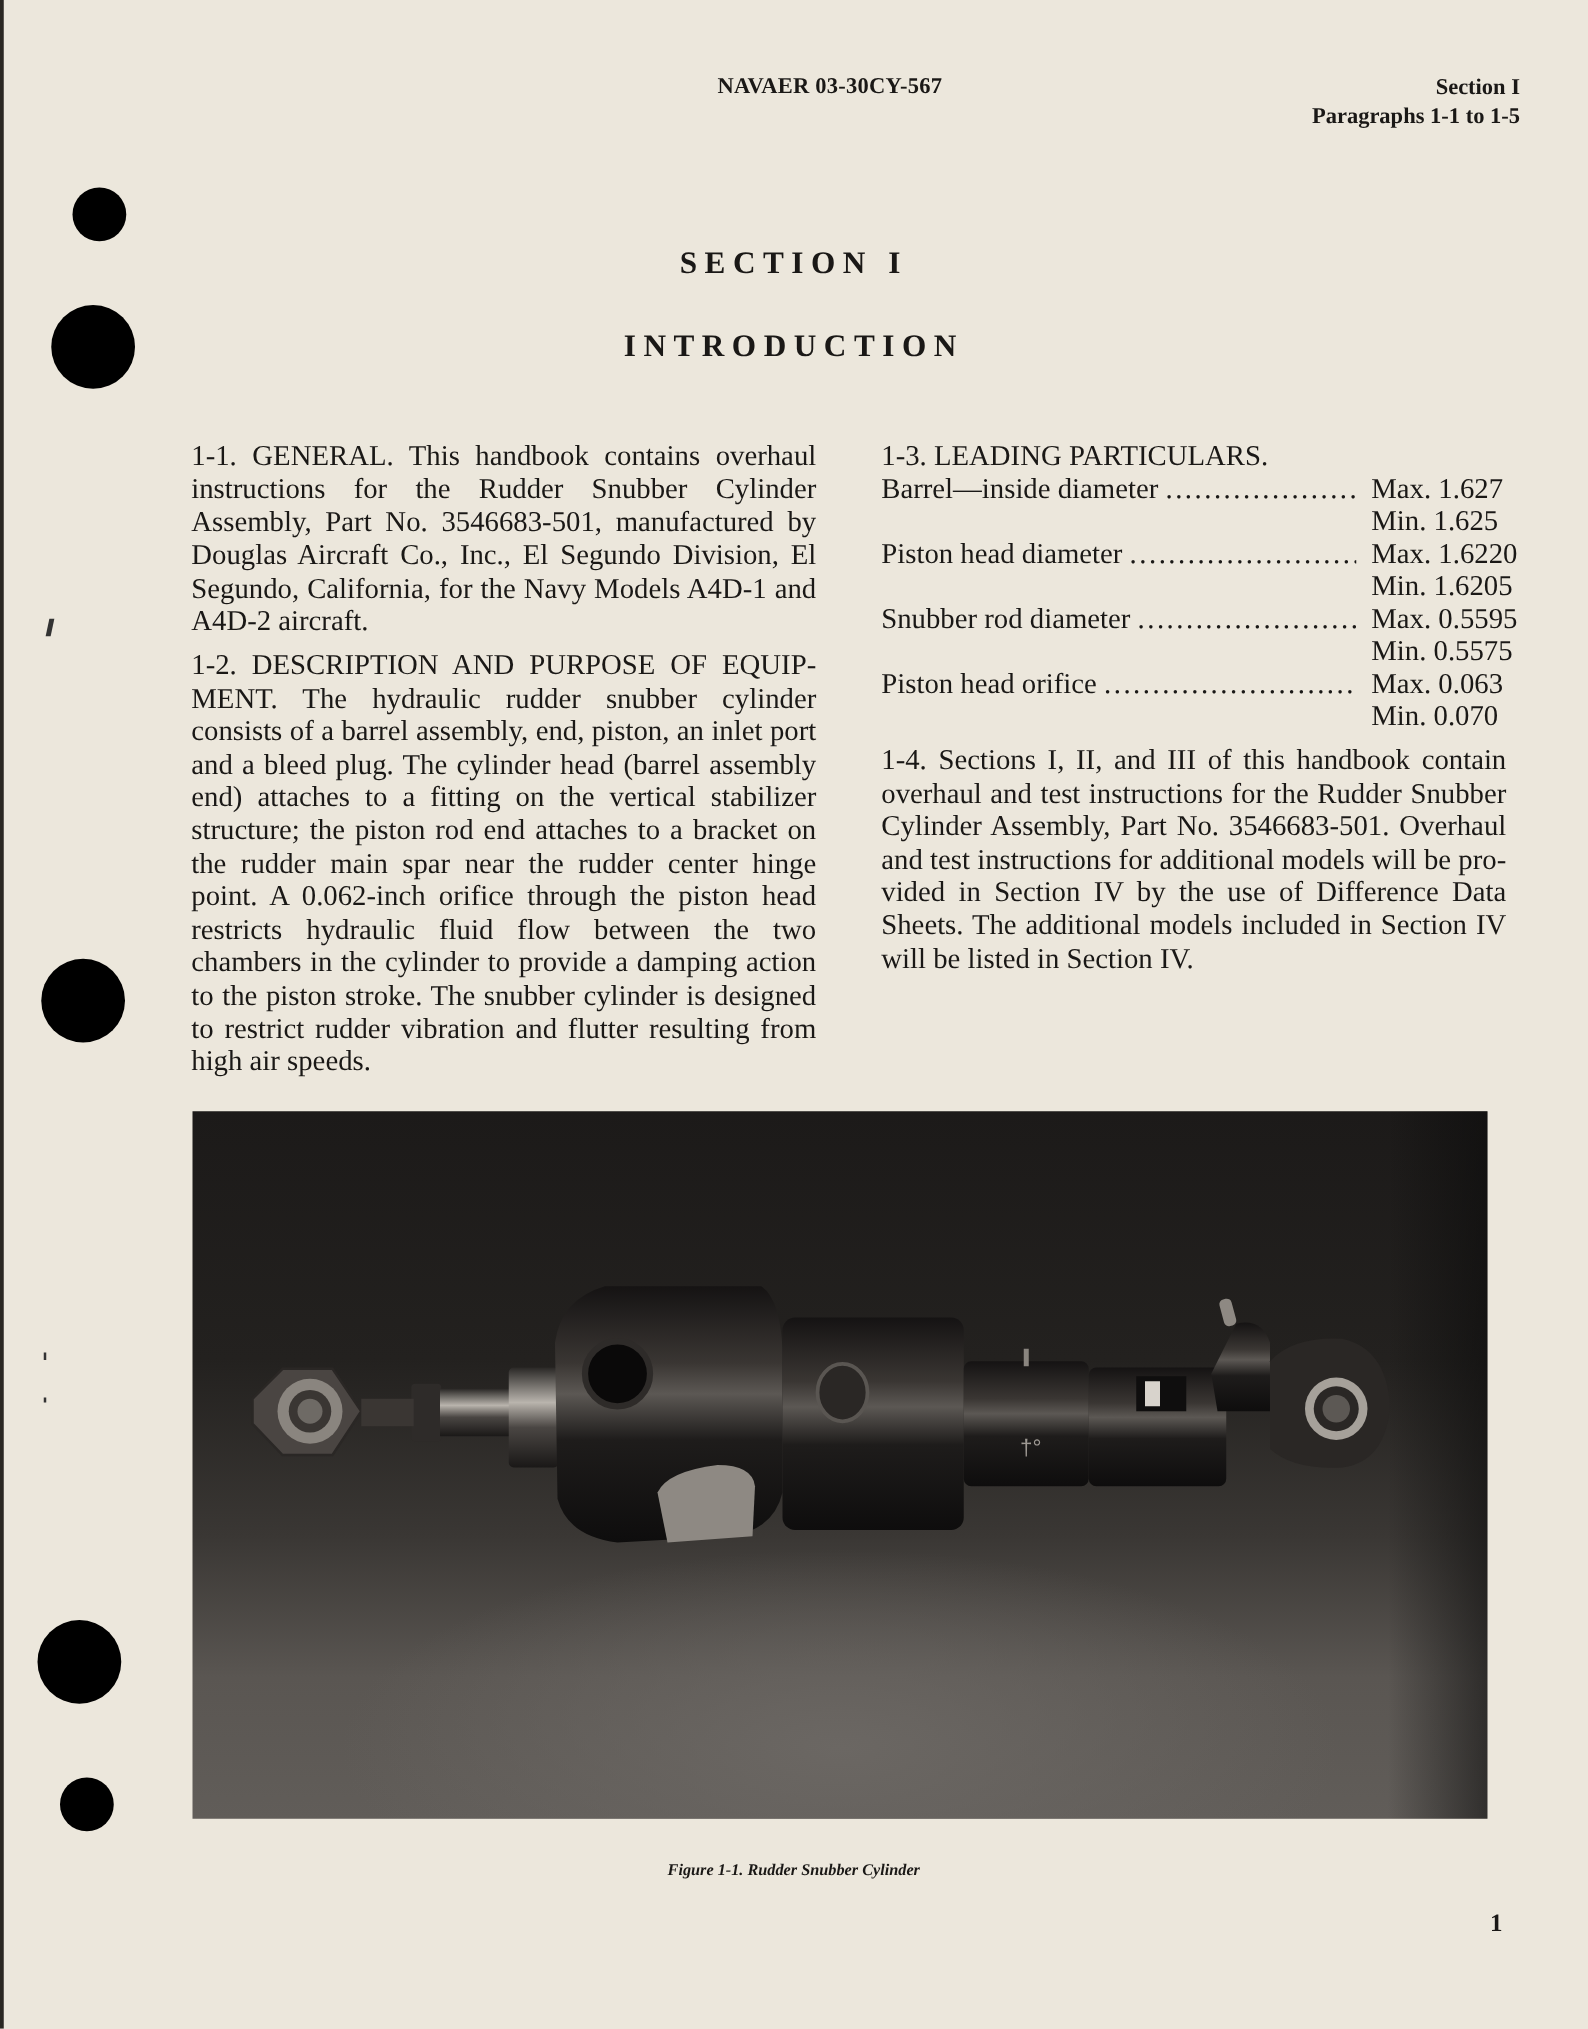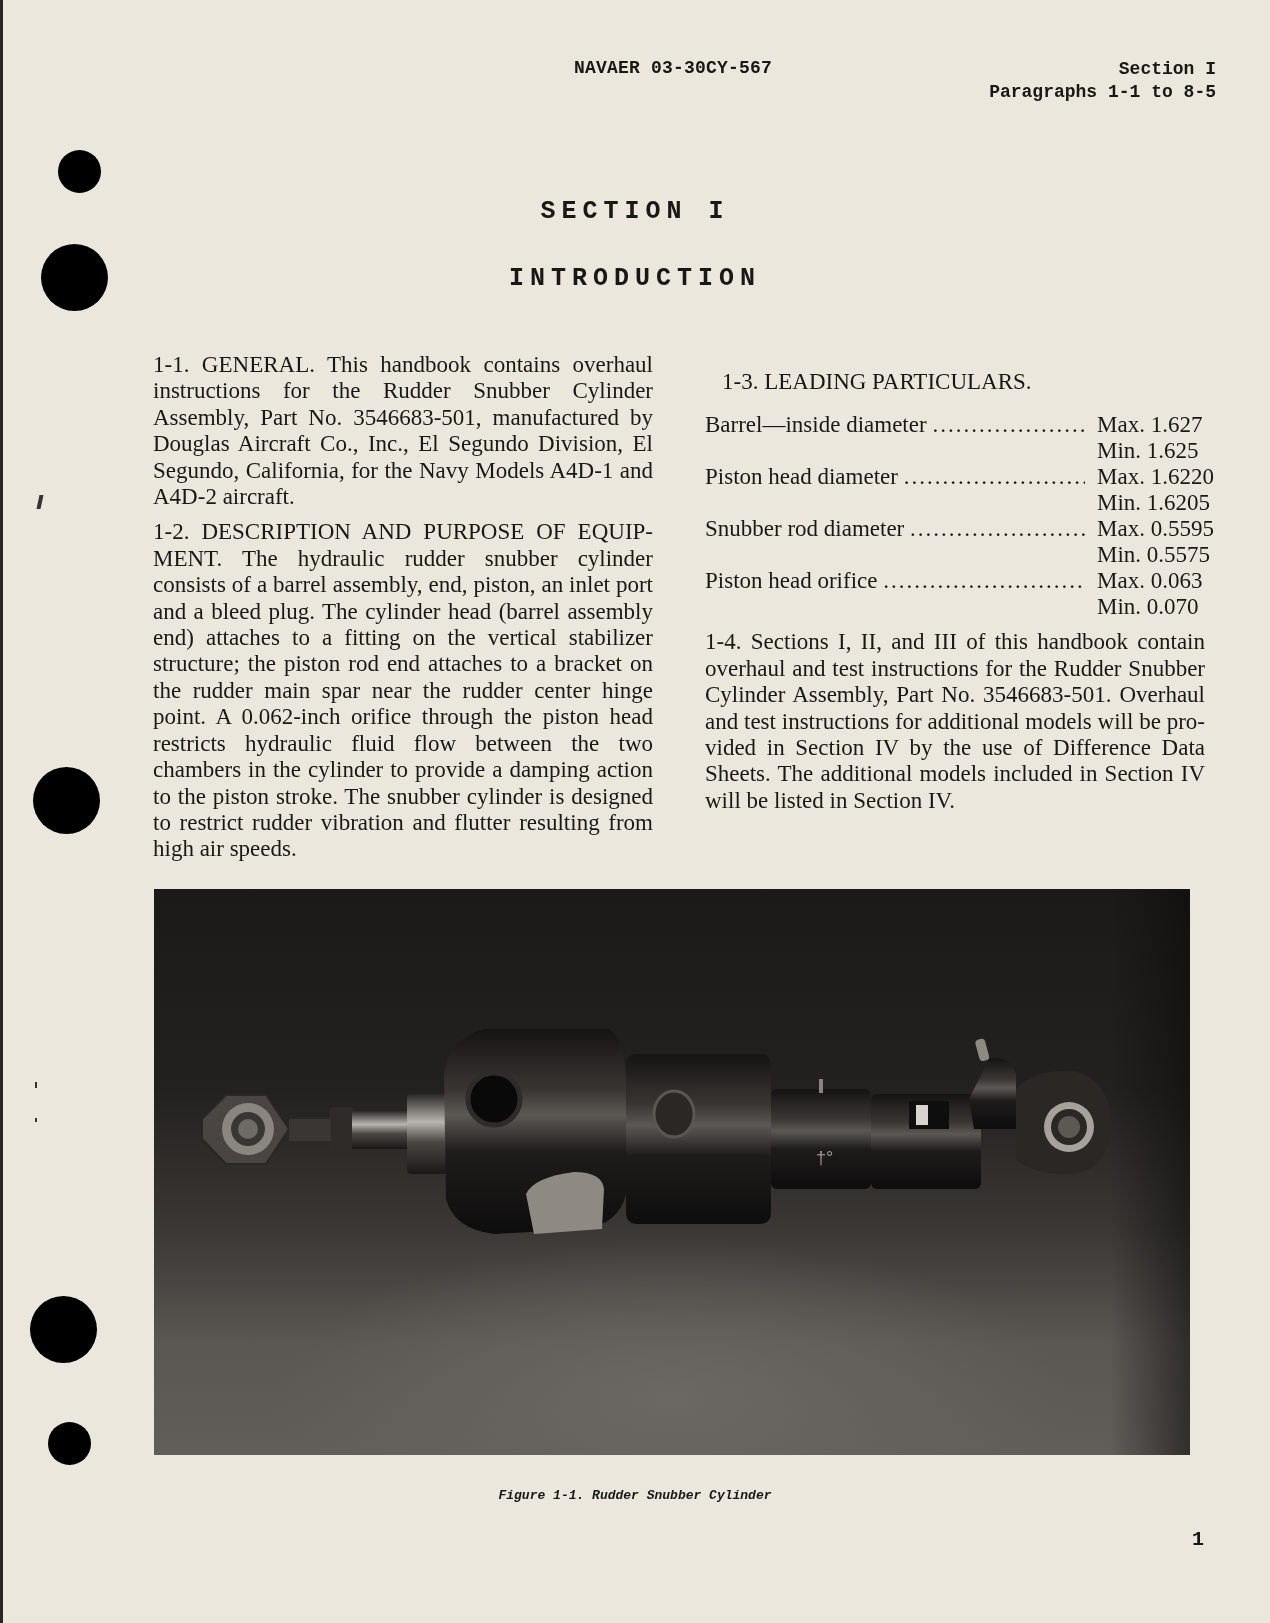--- a/index.html
+++ b/index.html
@@ -10,41 +10,41 @@
       font-family: "Liberation Serif", "DejaVu Serif", serif;
       color: #1a1816;
     }
     .page-edge-left {
       position: absolute; left: 0; top: 0; width: 3px; height: 1623px;
       background: #2a2723;
     }
     .punch {
       position: absolute; border-radius: 50%; background: #000;
     }
-    .sans { font-family: Liberation Mono, monospace; }
+    .sans { font-family: Liberation Serif, serif; }
     .header-left {
       position: absolute; left: 574px; top: 58px;
       font-size: 18px; font-weight: bold; letter-spacing: 0.2px;
     }
     .header-right {
       position: absolute; right: 54px; top: 58px; text-align: right;
       font-size: 18px; font-weight: bold; line-height: 23px;
     }
     .section-title {
       position: absolute; left: 0; width: 1270px; text-align: center;
       font-size: 25px; font-weight: bold; letter-spacing: 6px;
     }
     .col {
       position: absolute; font-size: 23px; line-height: 26.4px;
       text-align: justify;
     }
     .col p { margin: 0 0 9px 0; text-align: justify; }
     .col-left { left: 153px; top: 352px; width: 500px; }
     .col-right { left: 705px; top: 352px; width: 500px; }
-    .lp-heading { margin: 17px; }
+    .lp-heading { margin: 0; }
     .lp-table { width: 100%; border-collapse: collapse; margin-bottom: 9px; }
     .lp-table td { padding: 0; vertical-align: top; line-height: 26px; }
     .lp-label { white-space: nowrap; overflow: hidden; width: 380px; max-width: 380px; }
     .lp-label .dots { letter-spacing: 2px; }
     .lp-value { padding-left: 12px !important; white-space: nowrap; }
     .photo {
       position: absolute; left: 154px; top: 889px; width: 1036px; height: 566px;
       background:
         radial-gradient(ellipse 55% 40% at 50% 90%, #6b6763 0%, rgba(107,103,99,0) 70%),
         linear-gradient(180deg, #1c1a19 0%, #23211f 35%, #3a3734 60%, #5a5652 80%, #615d59 100%);
@@ -76,21 +76,21 @@
 <div class="punch" style="left:30px;top:1296px;width:67px;height:67px;"></div>
 <div class="punch" style="left:48px;top:1422px;width:43px;height:43px;"></div>
 
 <div class="margin-mark" style="left:38px;top:495px;width:4px;height:14px;transform:skewX(-12deg);"></div>
 <div class="margin-mark" style="left:35px;top:1082px;width:2px;height:6px;"></div>
 <div class="margin-mark" style="left:35px;top:1118px;width:2px;height:4px;"></div>
 
 <div class="header-left sans">NAVAER 03-30CY-567</div>
 <div class="header-right sans">
   <div>Section I</div>
-  <div>Paragraphs 1-1 to 8-5</div>
+  <div>Paragraphs 1-1 to 1-5</div>
 </div>
 
 <div class="section-title sans" style="top:197px;">SECTION I</div>
 <div class="section-title sans" style="top:264px;">INTRODUCTION</div>
 
 <div class="col col-left">
   <p>
     <span>1-1.</span>
     <span>GENERAL.</span>
     <span>This handbook contains overhaul instructions for the Rudder Snubber Cylinder Assembly, Part No. 3546683-501, manufactured by Douglas Aircraft Co., Inc., El Segundo Division, El Segundo, California, for the Navy Models A4D-1 and A4D-2 aircraft.</span>

